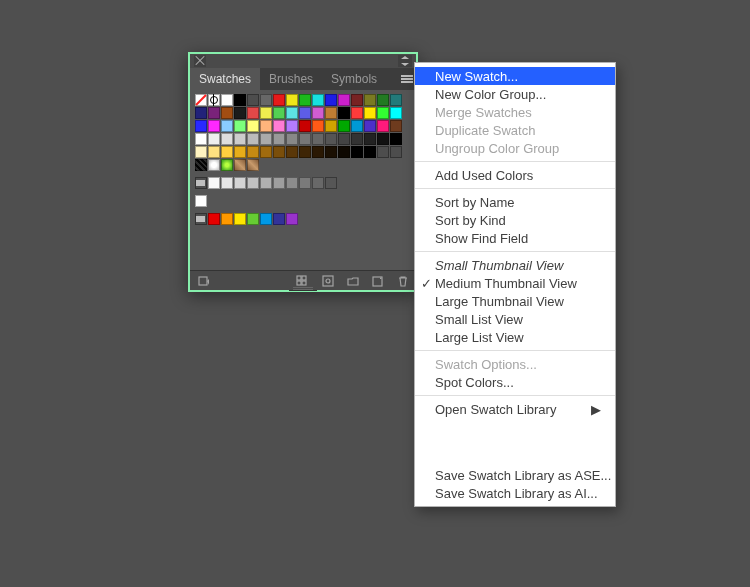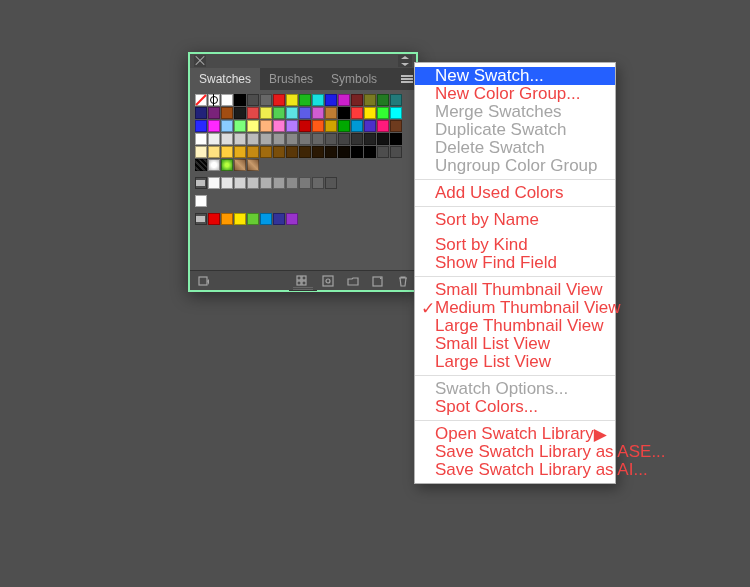--- a/index.html
+++ b/index.html
@@ -19,22 +19,22 @@
   .body{position:absolute;left:0;right:0;top:36px;bottom:19px;background:#555;overflow:hidden;}
   .grid{display:grid;grid-template-columns:repeat(16,12px);grid-auto-rows:12px;gap:1px;margin:4px 5px 6px 5px;}
   .sw{width:12px;height:12px;box-shadow:inset 0 0 0 1px rgba(0,0,0,.35);}
   .foot{position:absolute;left:0;right:0;bottom:0;height:19px;background:#4a4a4a;border-top:1px solid #333;display:flex;align-items:center;padding:0 6px;gap:10px;}
   .ficon{width:15px;height:15px;display:inline-flex;align-items:center;justify-content:center;cursor:pointer;}
   .ficon svg{width:14px;height:14px;fill:none;stroke:#a4a4a4;stroke-width:1.2;}
   .spacer{flex:1;}
   .grip{position:absolute;left:50%;bottom:-1px;transform:translateX(-50%);width:28px;height:4px;border-bottom:1px solid #333;}
   .grip::before{content:"";position:absolute;left:4px;right:4px;top:1px;height:1px;background:#666;box-shadow:0 2px 0 #666;}
   
-  .menu{position:absolute;left:414px;top:62px;width:200px;background:#fff;border:1px solid #b3b3b3;border-radius:0;box-shadow:3px 5px 12px rgba(0,0,0,.35);font-size:17px;padding:4px 0;}
-  .mi{display:flex;align-items:center;height:18px;padding:0 14px 0 20px;white-space:nowrap;color:#ef4444;cursor:default;}
+  .menu{position:absolute;left:414px;top:62px;width:200px;background:#fff;border:1px solid #b3b3b3;border-radius:0;box-shadow:3px 5px 12px rgba(0,0,0,.35);font-size:13px;padding:4px 0;}
+  .mi{display:flex;align-items:center;height:18px;padding:0 14px 0 20px;white-space:nowrap;color:#404040;cursor:default;}
   .mi.sel{background:#2460ff;color:#fff;}
   .mi.dis{color:#a5a5a5;}
   .mi .ck{position:absolute;left:6px;}
   .mi .arr{margin-left:auto;}
   .sep{margin:4px 0;border-top:1px solid #dedede;}
   
   .sw.none{background:#fff;position:relative;}
   .sw.none::after{content:"";position:absolute;left:-1px;top:5px;width:14px;height:2px;background:#ff2222;transform:rotate(-45deg);}
   .sw.reg{background:#fff;position:relative;}
   .sw.reg::after{content:"";position:absolute;left:2px;top:2px;width:6px;height:6px;border:1px solid #000;border-radius:50%;}
@@ -238,41 +238,38 @@
     <div class="mi" style="position: relative;">
       <span>New Color Group...</span>
     </div>
     <div class="mi dis" style="position: relative;">
       <span>Merge Swatches</span>
     </div>
     <div class="mi dis" style="position: relative;">
       <span>Duplicate Swatch</span>
     </div>
     <div class="mi dis" style="position: relative;">
-      <span>Delete Swatch</span>
-    </div>
-    <div class="mi dis" style="position: relative;">
       <span>Ungroup Color Group</span>
     </div>
     <div class="sep"></div>
     <div class="mi" style="position: relative;">
       <span>Add Used Colors</span>
     </div>
     <div class="sep"></div>
     <div class="mi" style="position: relative;">
       <span>Sort by Name</span>
     </div>
-    <div class="mi" style="position: relative; margin-top: 7px;">
+    <div class="mi" style="position: relative;">
       <span>Sort by Kind</span>
     </div>
     <div class="mi" style="position: relative;">
       <span>Show Find Field</span>
     </div>
     <div class="sep"></div>
-    <div class="mi" style="position: relative;">
+    <div class="mi" style="position: relative; font-style: italic;">
       <span>Small Thumbnail View</span>
     </div>
     <div class="mi" style="position: relative;">
       <span class="ck">✓</span>
       <span>Medium Thumbnail View</span>
     </div>
     <div class="mi" style="position: relative;">
       <span>Large Thumbnail View</span>
     </div>
     <div class="mi" style="position: relative; text-align: right;">
@@ -286,19 +283,19 @@
       <span>Swatch Options...</span>
     </div>
     <div class="mi" style="position: relative;">
       <span>Spot Colors...</span>
     </div>
     <div class="sep"></div>
     <div class="mi" style="position: relative;">
       <span>Open Swatch Library</span>
       <span class="arr">▶</span>
     </div>
-    <div class="mi" style="position: relative;">
+    <div class="mi" style="position: relative; margin-top: 48px;">
       <span>Save Swatch Library as ASE...</span>
     </div>
     <div class="mi" style="position: relative;">
       <span>Save Swatch Library as AI...</span>
     </div>
   </div>
 
 </body></html>

